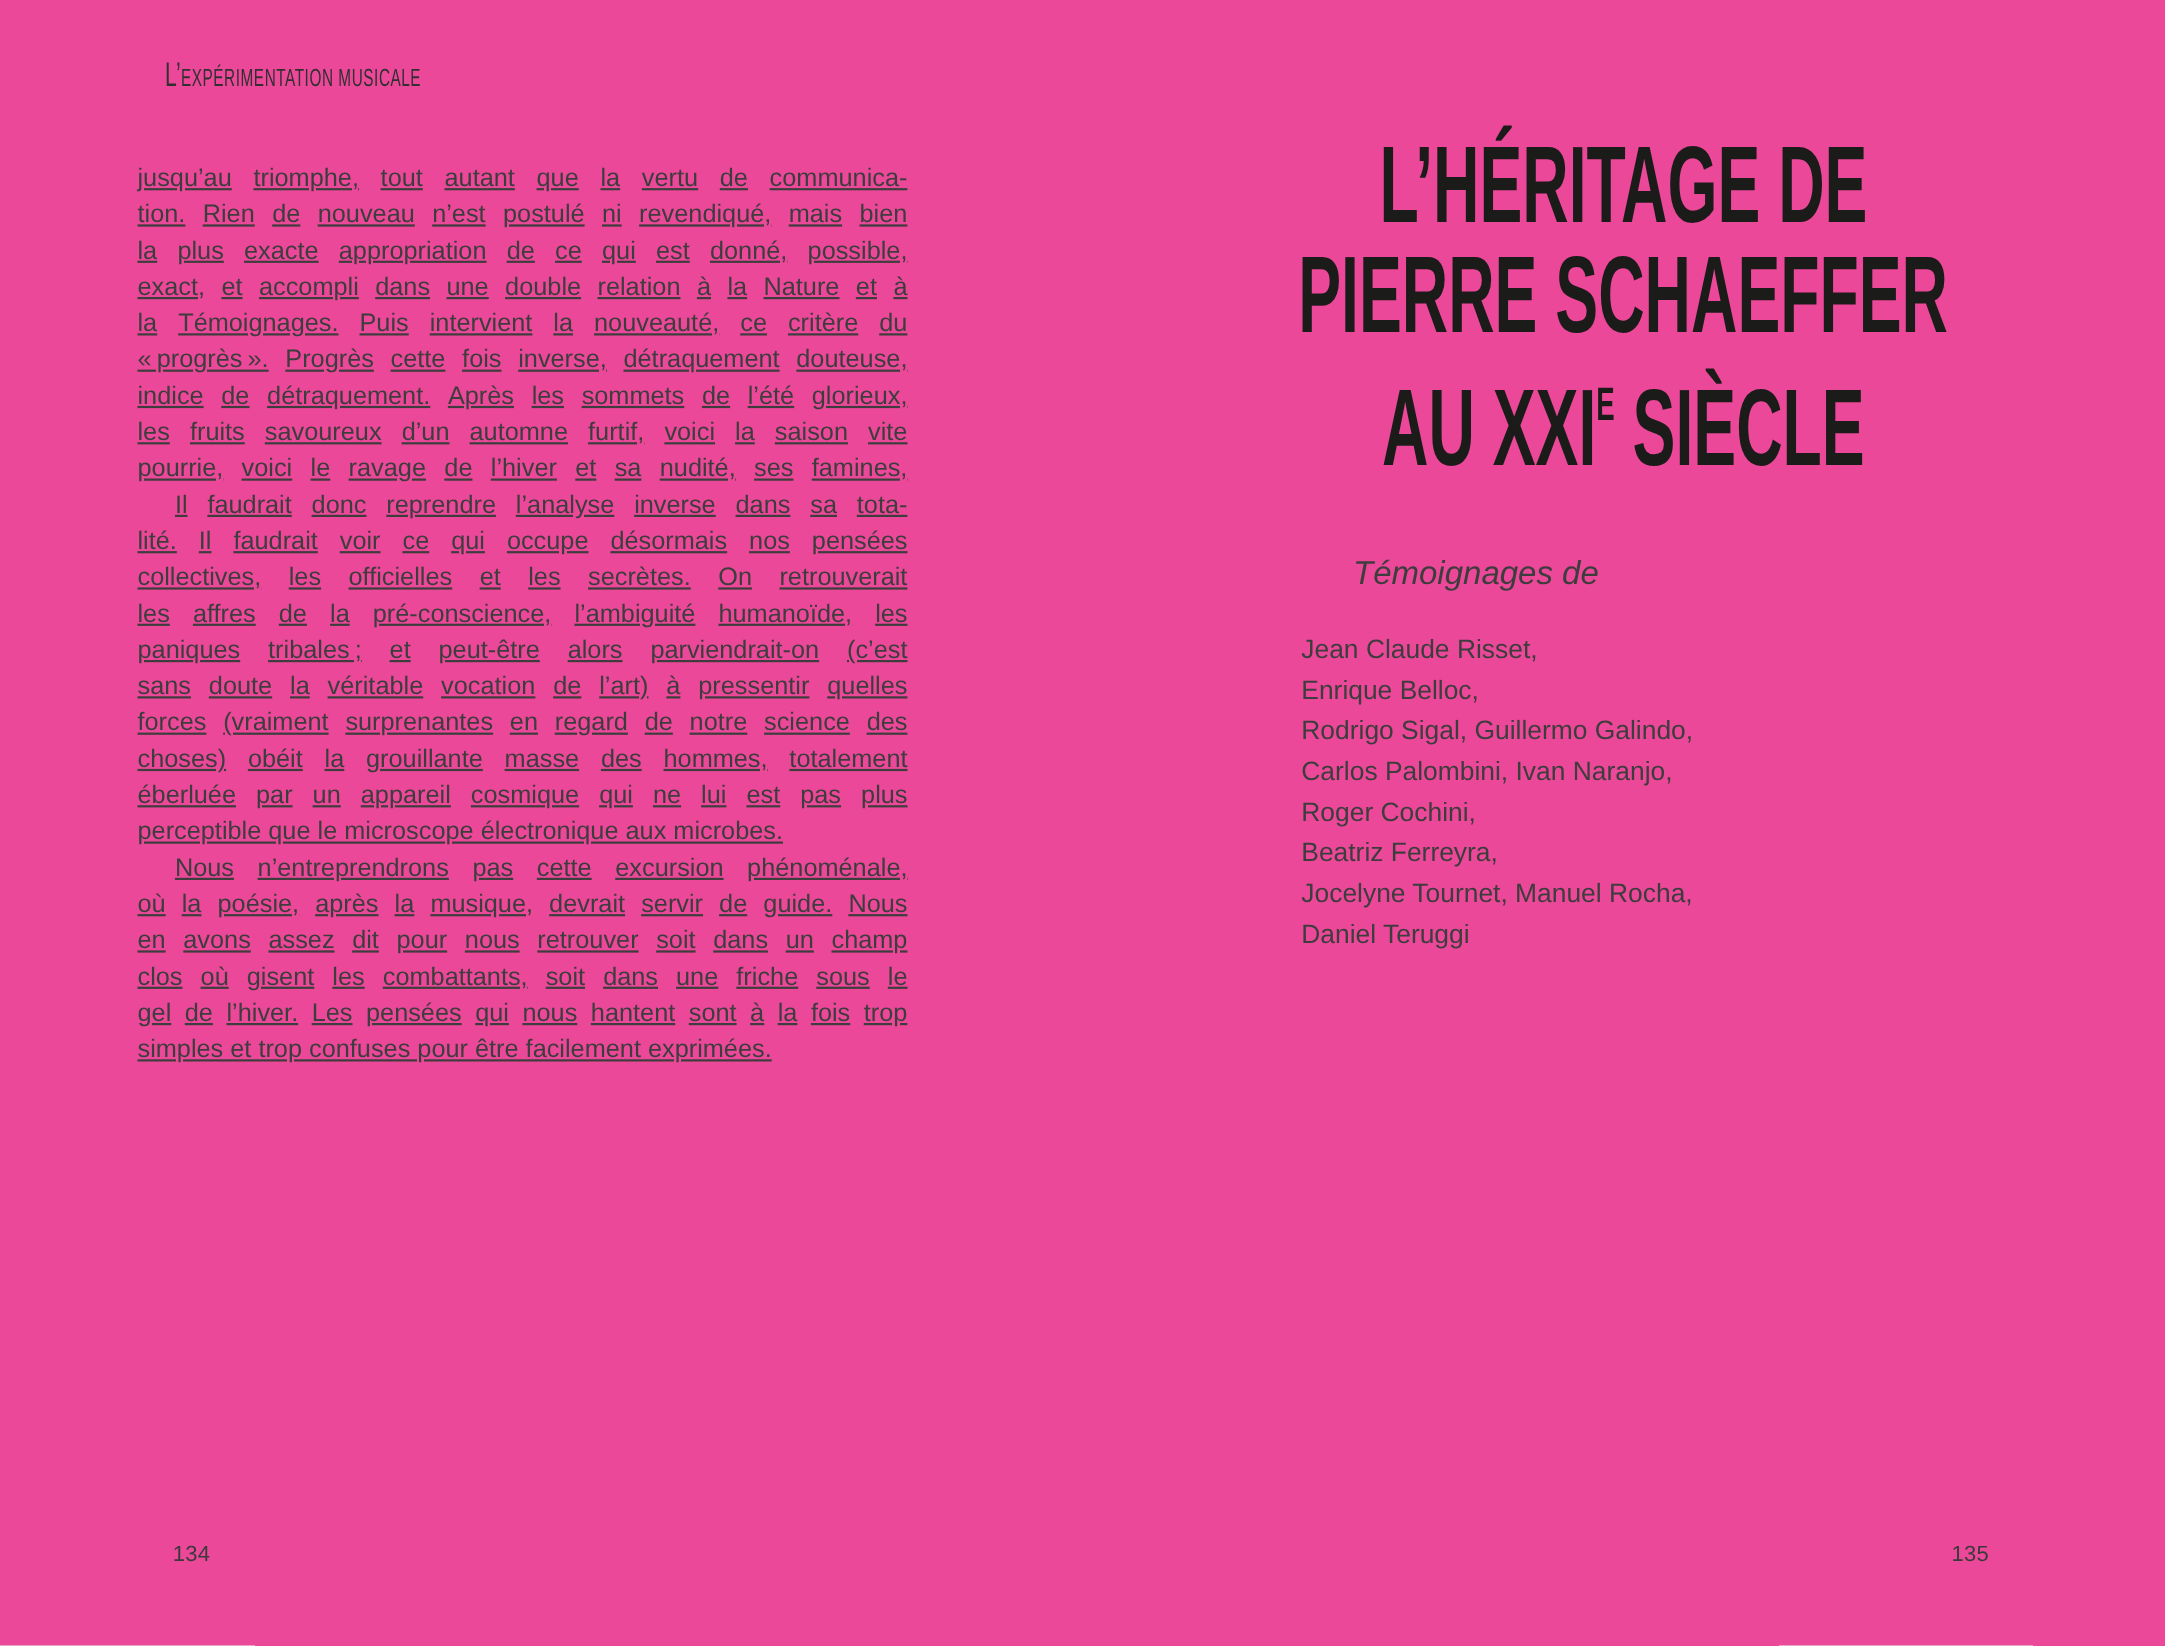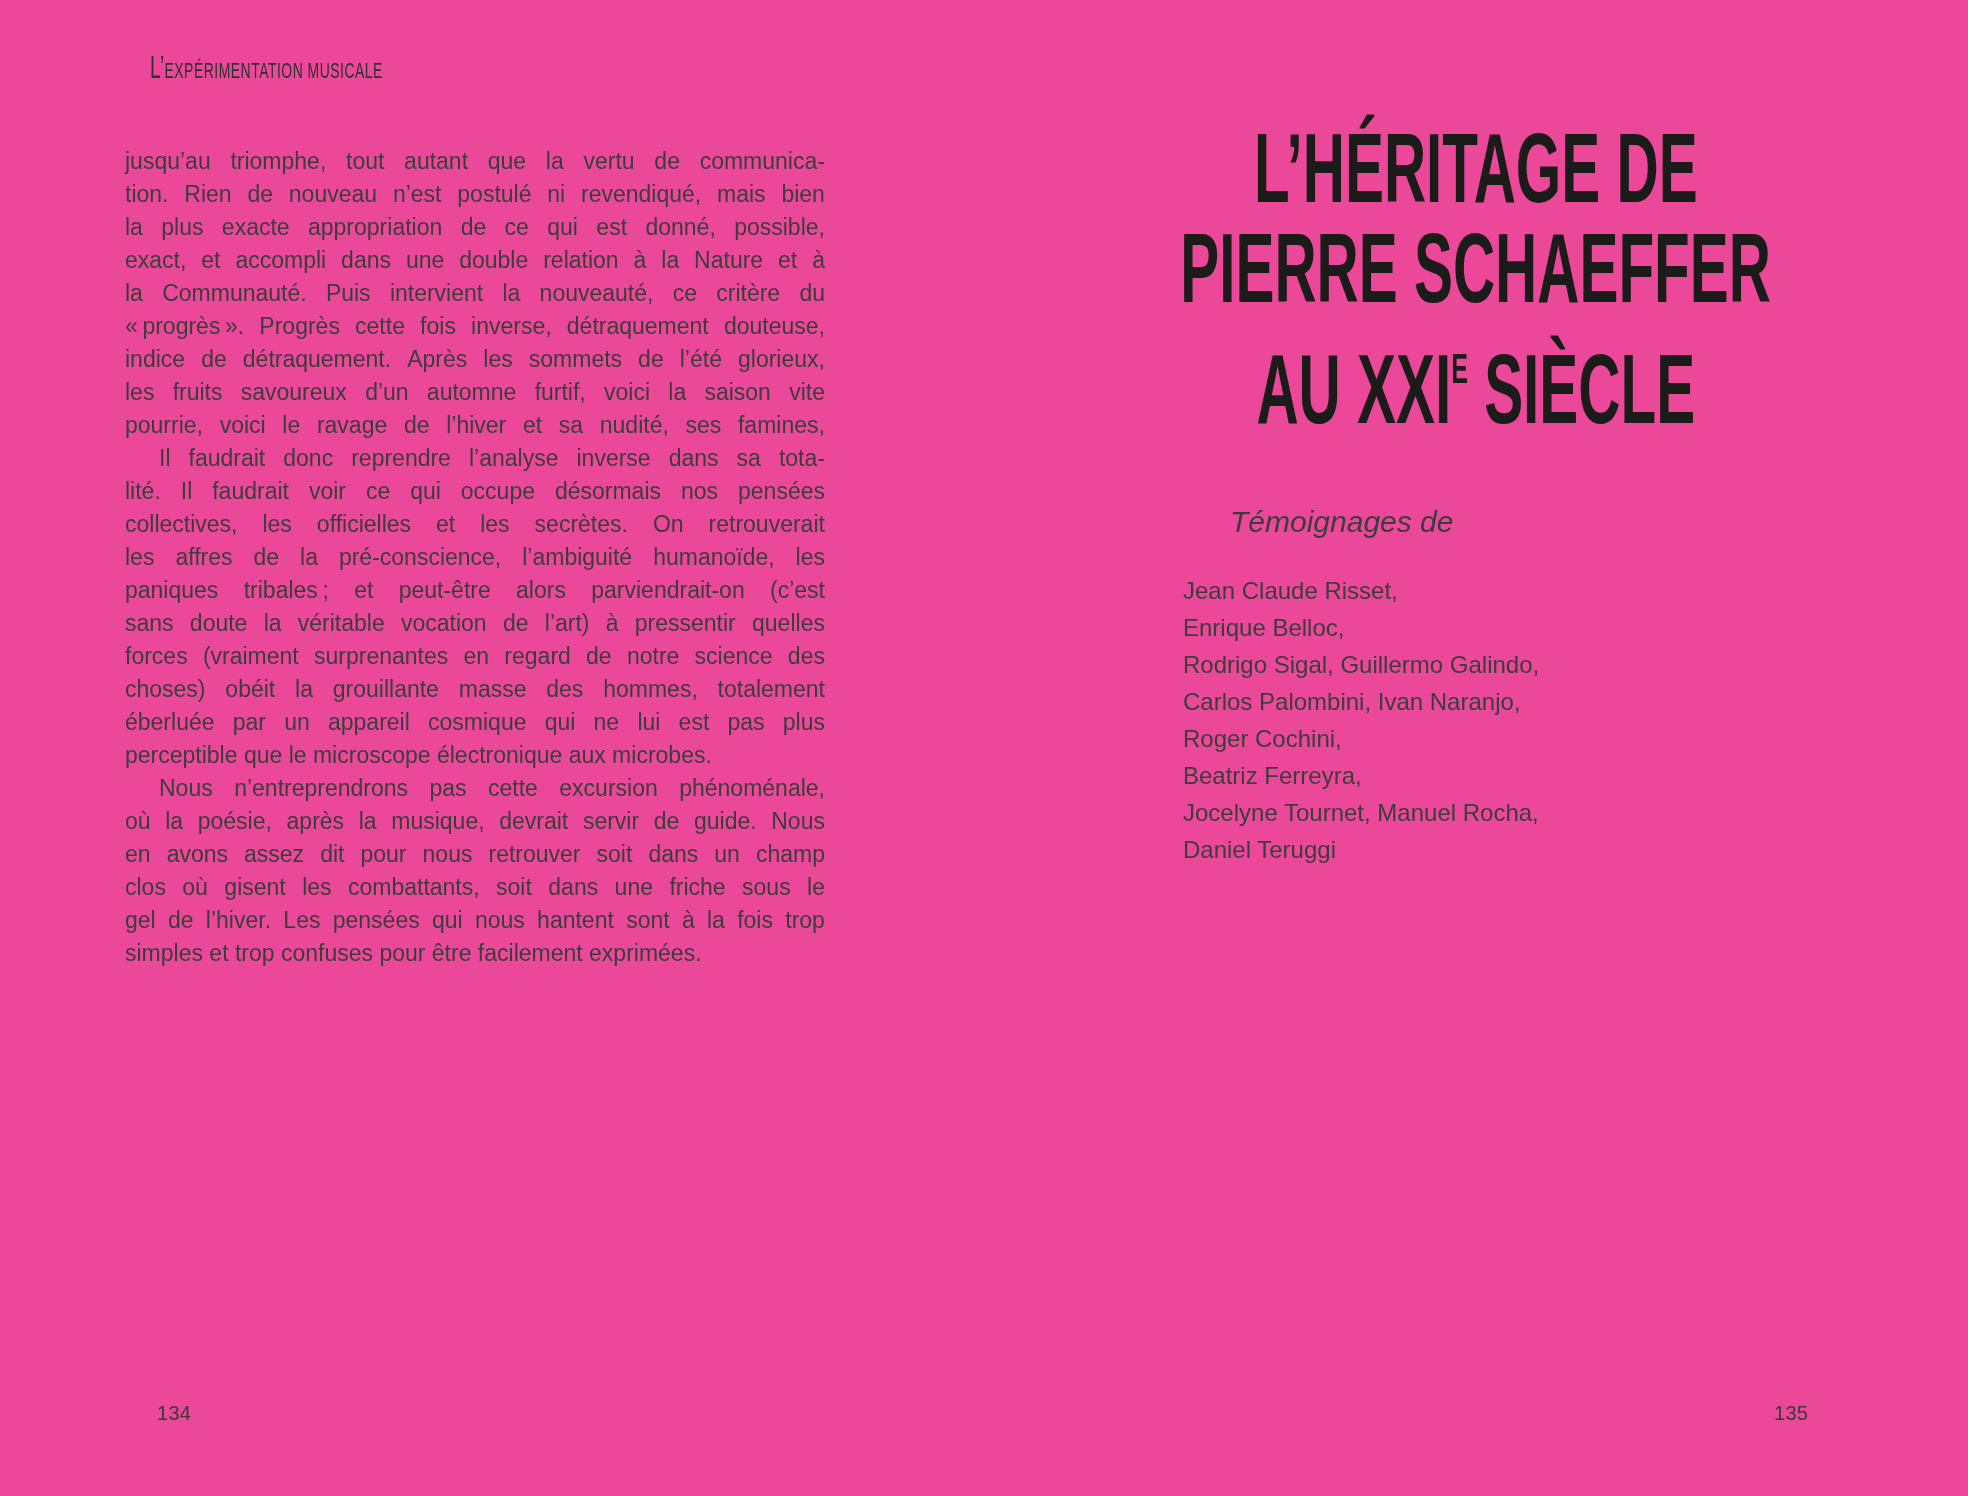--- a/index.html
+++ b/index.html
@@ -32,20 +32,21 @@
     top: 145px;
     width: 700px;
     font-size: 23px;
     color: #3d3d3d;
   }
   .line {
     display: flex;
     justify-content: space-between;
     height: 33px;
     overflow: visible;
+    text-decoration: underline;
   }
   .line span { display: inline-block; line-height: 33px; white-space: nowrap; }
   .line.indent { padding-left: 34px; }
   .line.last {
     display: block;
     line-height: 33px;
     white-space: nowrap;
   }
 
   .folio {
@@ -159,21 +160,21 @@
           <span>double</span>
           <span>relation</span>
           <span>à</span>
           <span>la</span>
           <span>Nature</span>
           <span>et</span>
           <span>à</span>
         </div>
         <div class="line">
           <span>la</span>
-          <span>Communauté.</span>
+          <span>Témoignages.</span>
           <span>Puis</span>
           <span>intervient</span>
           <span>la</span>
           <span>nouveauté,</span>
           <span>ce</span>
           <span>critère</span>
           <span>du</span>
         </div>
         <div class="line">
           <span>« progrès ».</span>

